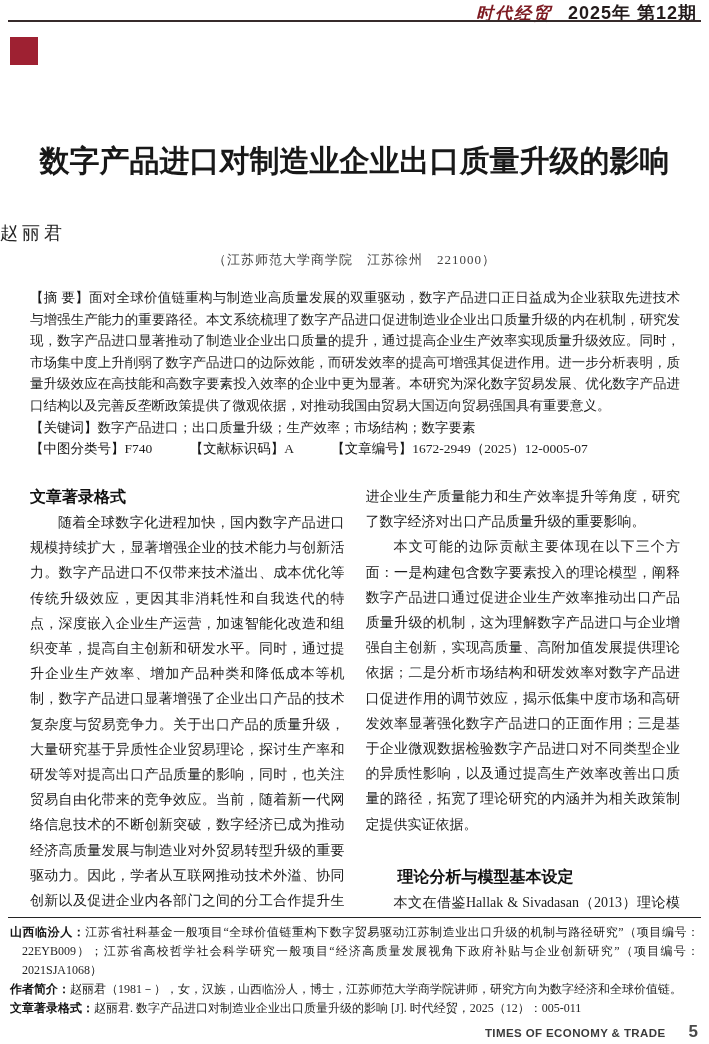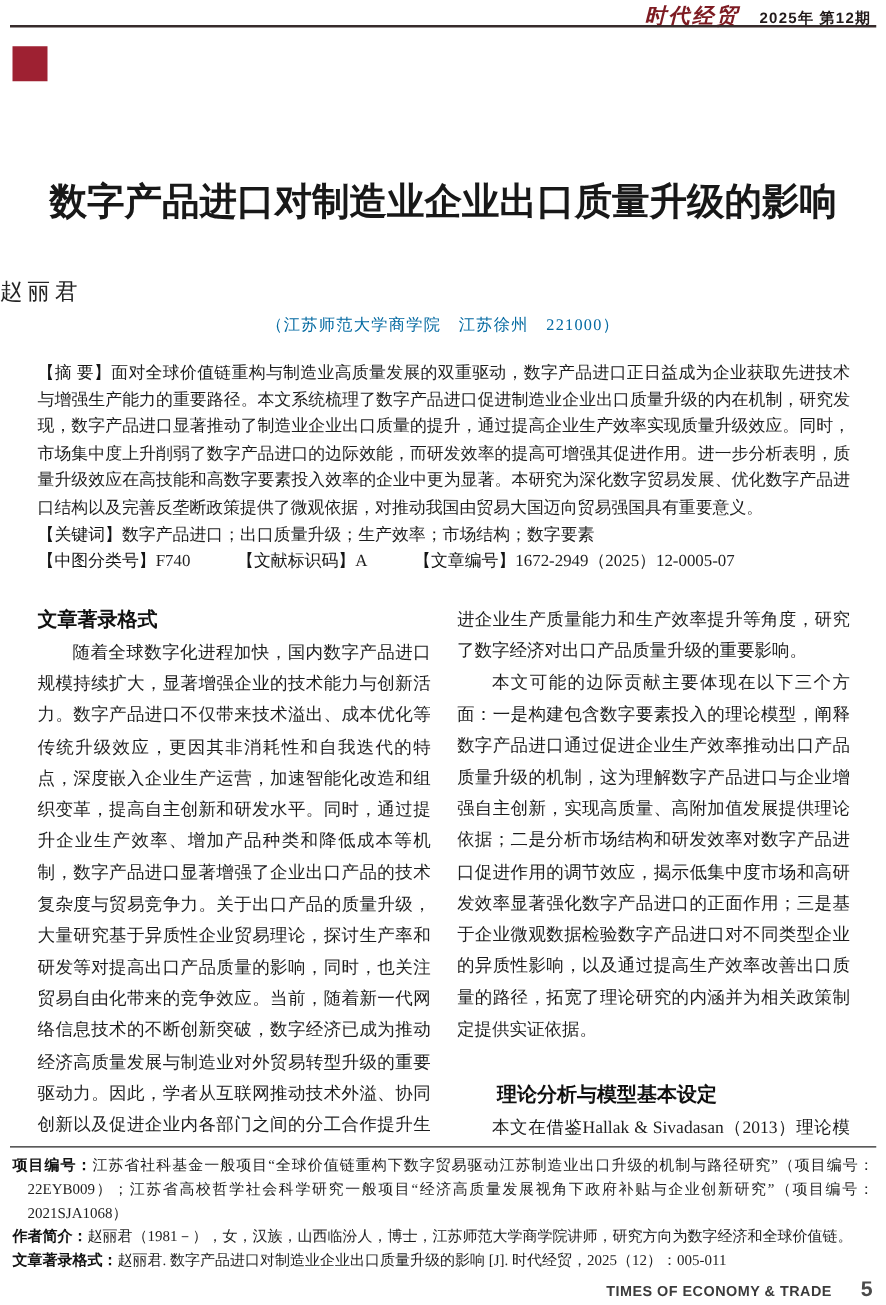--- a/index.html
+++ b/index.html
@@ -2,29 +2,29 @@
 <html><head>
 <meta charset="utf-8">
 <style>
   html,body{margin:0;padding:0;}
   body{background:#e8e8e8;font-family:"Liberation Serif","DejaVu Serif",serif;color:#1e1e1e;}
   .page{position:relative;width:709px;height:1044px;background:#ffffff;margin:0 auto;overflow:hidden;}
 
   
   .masthead{position:absolute;top:1px;right:12px;white-space:nowrap;}
   .script{font-family:"DejaVu Serif",serif;font-style:italic;font-weight:bold;font-size:17px;color:#7d1b22;margin-right:16px;letter-spacing:2px;}
-  .issue{font-family:"Liberation Sans","DejaVu Sans",sans-serif;font-weight:bold;font-size:12px;color:#221a1a;letter-spacing:1px;}
+  .issue{font-family:"Liberation Sans","DejaVu Sans",sans-serif;font-weight:bold;font-size:18px;color:#221a1a;letter-spacing:1px;}
   .rule{position:absolute;top:20px;left:8px;width:693px;height:0;border-top:2.5px solid #362b2b;}
   .red-square{position:absolute;top:37px;left:10px;width:28px;height:28px;background:#9e2132;}
 
   
   .title{position:absolute;top:141px;left:0;width:100%;margin:0;text-align:center;
          font-family:"Liberation Sans","DejaVu Sans",sans-serif;font-weight:bold;font-size:30px;color:#181818;}
   .author{position:absolute;top:221px;left:0;width:100%;text-align:left;font-size:18px;letter-spacing:4px;color:#242424;}
-  .affiliation{position:absolute;top:251px;left:0;width:100%;text-align:center;font-size:13px;color:#0369a1;letter-spacing:1px;}
+  .affiliation{position:absolute;top:251px;left:0;width:100%;text-align:center;font-size:13px;color:#404040;letter-spacing:1px;}
 
   
   .meta{position:absolute;top:287px;left:30px;width:650px;font-size:13.5px;line-height:21.6px;text-align:justify;}
   .meta p{margin:0;}
   .lbl{font-family:"Liberation Sans","DejaVu Sans",sans-serif;font-weight:normal;color:#151515;}
   .cls{white-space:nowrap;}
   .cls .pair{margin-right:34px;}
   .cls .pair:last-child{margin-right:0;}
 
   
@@ -80,21 +80,21 @@
     <div class="col">
       <p>进企业生产质量能力和生产效率提升等角度，研究了数字经济对出口产品质量升级的重要影响。</p>
       <p class="indent">本文可能的边际贡献主要体现在以下三个方面：一是构建包含数字要素投入的理论模型，阐释数字产品进口通过促进企业生产效率推动出口产品质量升级的机制，这为理解数字产品进口与企业增强自主创新，实现高质量、高附加值发展提供理论依据；二是分析市场结构和研发效率对数字产品进口促进作用的调节效应，揭示低集中度市场和高研发效率显著强化数字产品进口的正面作用；三是基于企业微观数据检验数字产品进口对不同类型企业的异质性影响，以及通过提高生产效率改善出口质量的路径，拓宽了理论研究的内涵并为相关政策制定提供实证依据。</p>
       <h3 class="h-indent">理论分析与模型基本设定</h3>
       <p class="indent">本文在借鉴Hallak &amp; Sivadasan（2013）理论模型的基础上，构建了包含数字要素投入的理论框架，并深入</p>
     </div>
   </section>
 
   <div class="foot-rule"></div>
   <section class="footnotes">
-    <p class="fentry"><span class="flbl">项目编号：</span><span>江苏省社科基金一般项目“全球价值链重构下数字贸易驱动江苏制造业出口升级的机制与路径研究”（项目编号：22EYB009）；江苏省高校哲学社会科学研究一般项目“经济高质量发展视角下政府补贴与企业创新研究”（项目编号：2021SJA1068）</span></p>
+    <p class="fentry"><span class="flbl">山西临汾人：</span><span>江苏省社科基金一般项目“全球价值链重构下数字贸易驱动江苏制造业出口升级的机制与路径研究”（项目编号：22EYB009）；江苏省高校哲学社会科学研究一般项目“经济高质量发展视角下政府补贴与企业创新研究”（项目编号：2021SJA1068）</span></p>
     <p class="fentry"><span class="flbl">作者简介：</span><span>赵丽君（1981－），女，汉族，山西临汾人，博士，江苏师范大学商学院讲师，研究方向为数字经济和全球价值链。</span></p>
     <p class="fentry"><span class="flbl">文章著录格式：</span><span>赵丽君. 数字产品进口对制造业企业出口质量升级的影响 [J]. 时代经贸，2025（12）：005-011</span></p>
   </section>
 
   <div class="bottom">
     <span class="jen">TIMES OF ECONOMY &amp; TRADE</span>
     <span class="pnum">5</span>
   </div>
 
 </div>

